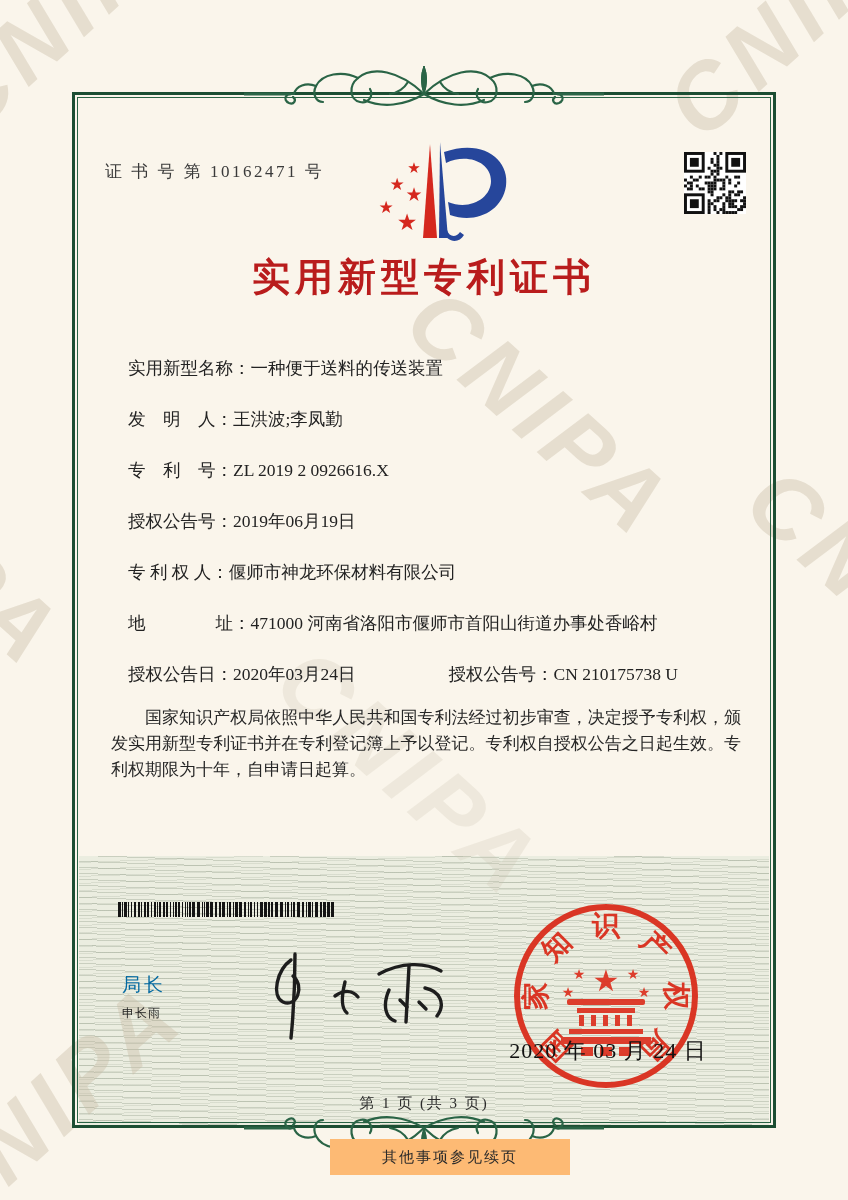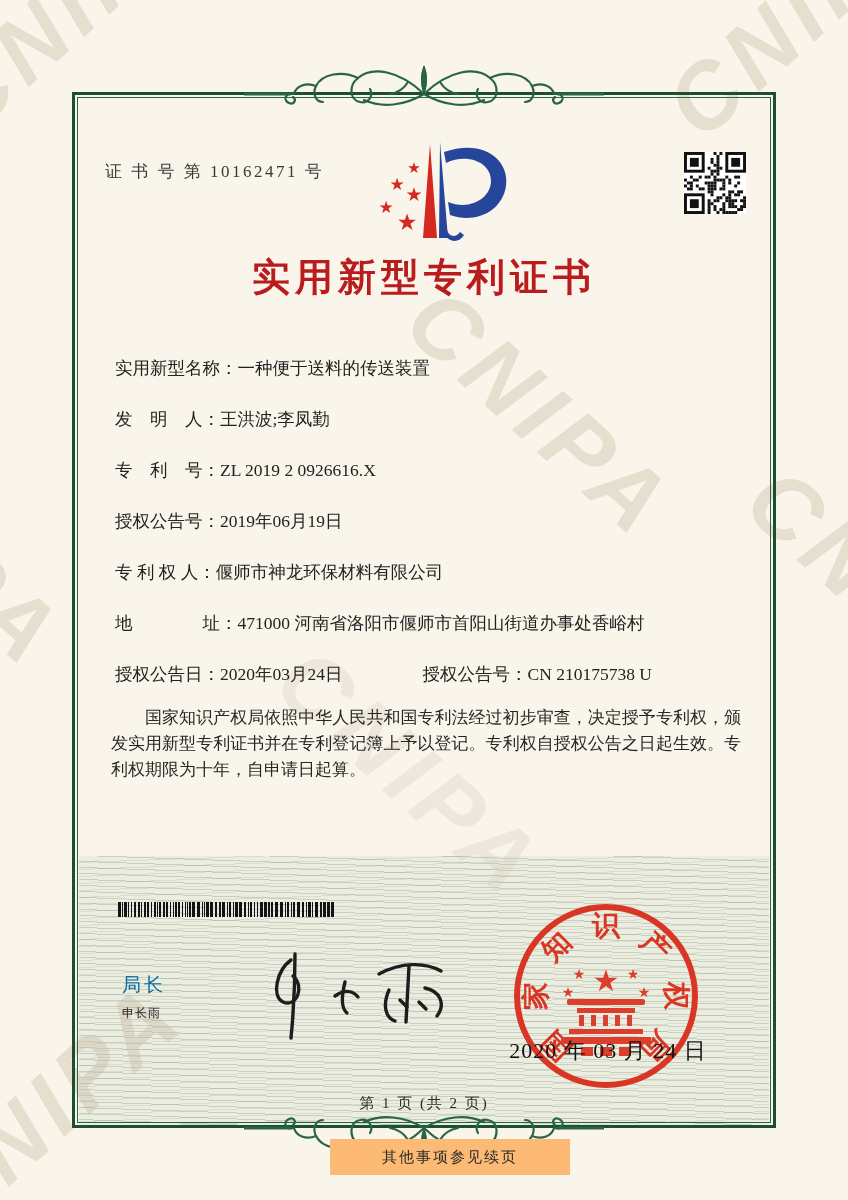--- a/index.html
+++ b/index.html
@@ -31,21 +31,21 @@
   
   .content{position:absolute;z-index:3;inset:0;color:#222;}
   .cert-no{position:absolute;left:105px;top:142px;font-size:17px;letter-spacing:2.5px;color:#3a3a3a;margin-top:18px;}
   .logo{position:absolute;left:343px;top:136px;width:178px;height:114px;}
   .qr{position:absolute;left:684px;top:152px;width:62px;height:62px;background:#fff;}
   .title{position:absolute;left:0;top:252px;width:100%;text-align:center;
       font-size:38px;font-weight:bold;letter-spacing:5px;color:#b91c1c;font-family:Liberation Mono, monospace;}
 
   .fields{position:absolute;left:115px;top:356px;width:640px;font-size:17.5px;}
   .field-row{height:20px;margin-bottom:31px;white-space:nowrap;}
-  .field-label{white-space:pre;color:#222;}
+  .field-label{white-space:pre;color:#222;margin-left:13px;}
   .field-value{color:#222;}
   .grant-pub{margin-left:80px;}
 
   .paras{position:absolute;left:103px;top:697px;width:646px;font-size:17px;line-height:26px;color:#262626;}
   .paras p{margin:8px;text-indent:2em;text-align:justify;}
 
   .barcode{position:absolute;left:118px;top:902px;width:219px;height:15px;}
 
   .director-title{position:absolute;left:122px;top:972px;font-size:19px;color:#0369a1;letter-spacing:3px;}
   .director-name{position:absolute;left:122px;top:1005px;font-size:12px;color:#1c1c1c;letter-spacing:1px;}
@@ -393,17 +393,17 @@
         <rect x="116" y="112" width="5" height="11"></rect>
         <rect x="58" y="126" width="74" height="5"></rect>
         <rect x="50" y="134" width="90" height="7"></rect>
         <rect x="70" y="144" width="12" height="9"></rect>
         <rect x="89" y="144" width="12" height="9"></rect>
         <rect x="108" y="144" width="12" height="9"></rect>
       </g>
     </svg>
     <div class="seal-date">2020 年 03 月 24 日</div>
 
-    <div class="page-no">第 1 页 (共 2 页)</div>
+    <div class="page-no">第 1 页 (共 3 页)</div>
     <div class="footer-note">其他事项参见续页</div>
 
   </div>
 </div>
 
 </body></html>

